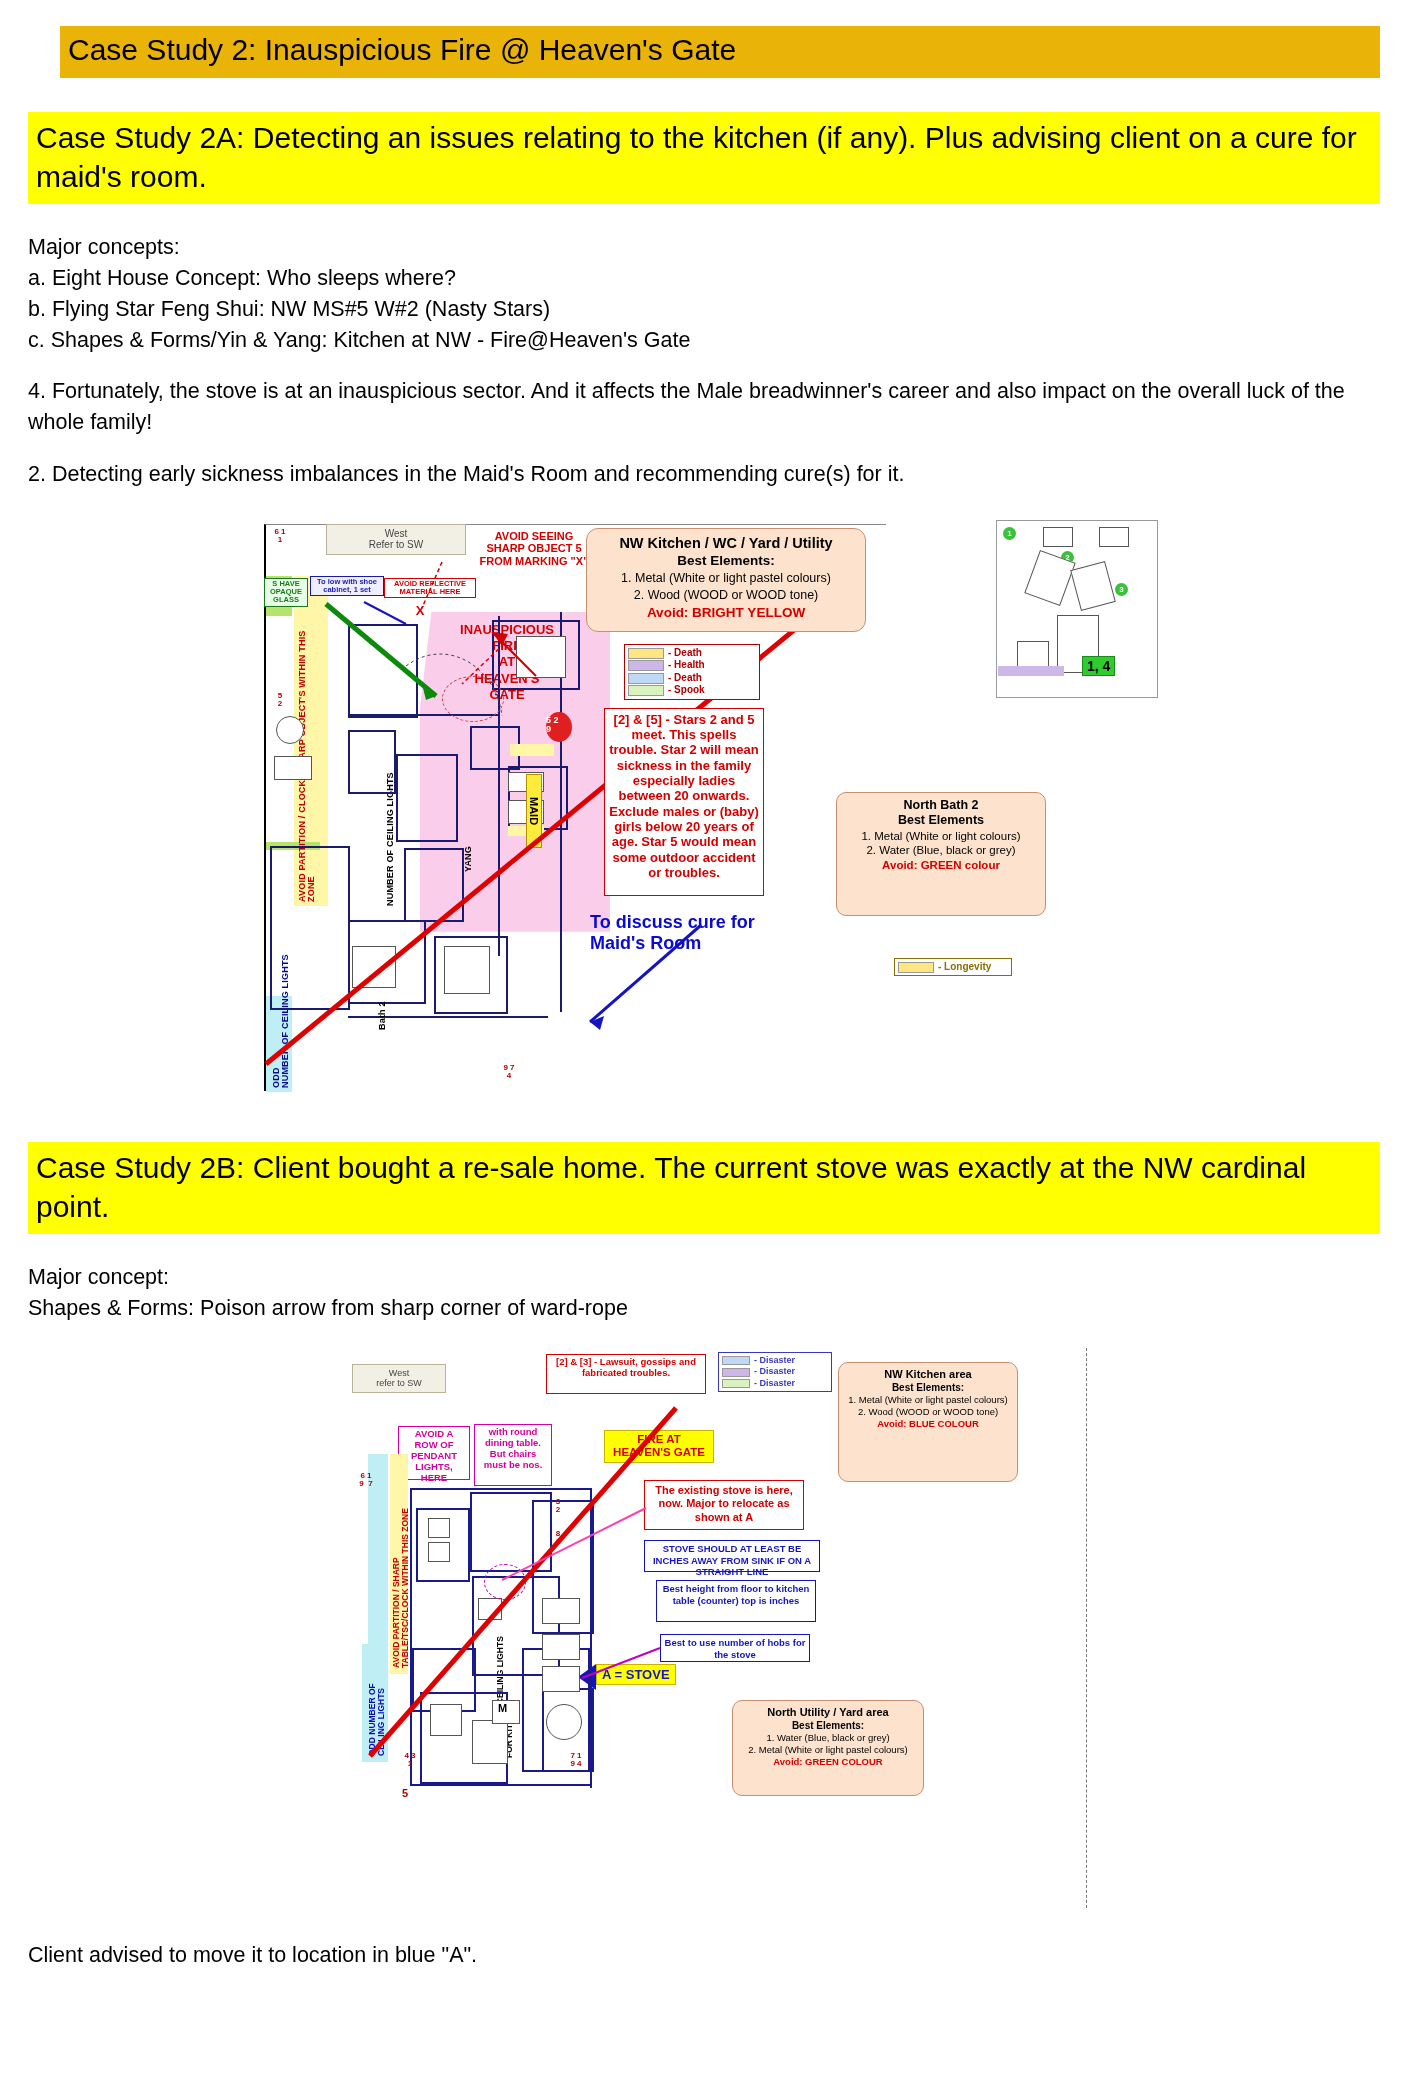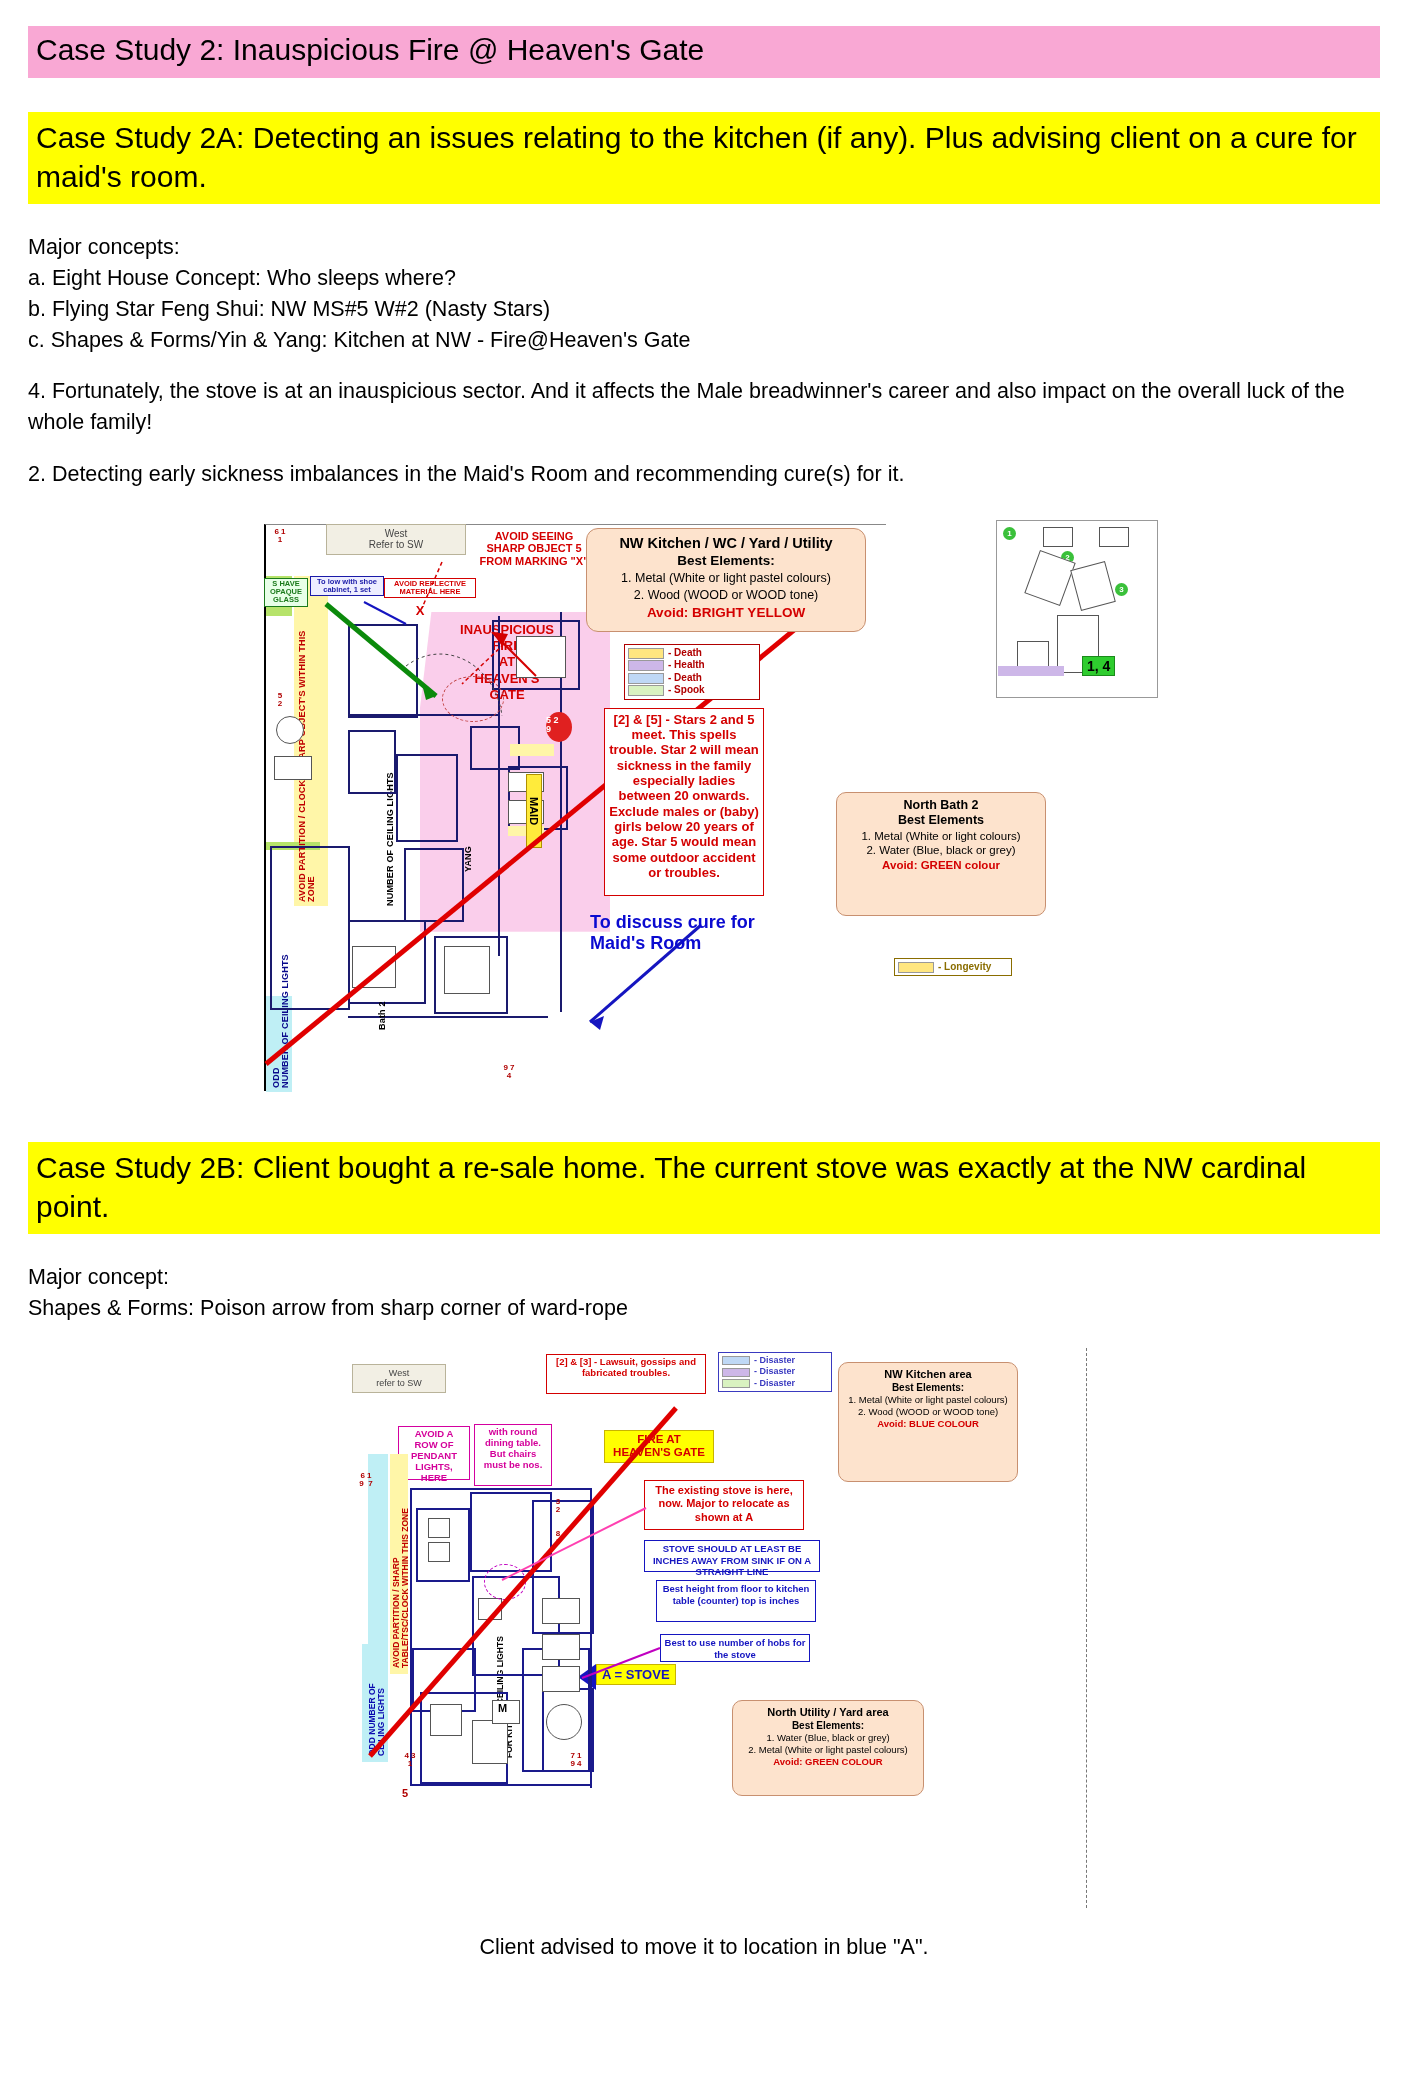--- a/index.html
+++ b/index.html
@@ -19,25 +19,26 @@
     background: #ffffff;
     overflow: hidden;
   }
   .content {
     position: absolute;
     left: 28px;
     top: 26px;
     width: 1352px;
   }
   .title-band {
-    background: #f9a8d4;
+    background: #eab308;
     padding: 6px 8px 9px 8px;
     font-size: 30px;
     line-height: 1.22;
     color: #000;
+    margin-left: 32px;
   }
   .hl-yellow {
     background: #ffff00;
     padding: 6px 8px 8px 8px;
     font-size: 30px;
     line-height: 1.30;
     color: #000;
   }
   .spacer-20 { height: 20px; }
   .spacer-28 { height: 28px; }
@@ -695,16 +696,16 @@
           <line x1="156" y1="232" x2="300" y2="160" stroke="#ff3fb0" stroke-width="2"></line>
           <line x1="236" y1="330" x2="314" y2="300" stroke="#c000c0" stroke-width="2"></line>
           <line x1="300" y1="96" x2="286" y2="112" stroke="#d40000" stroke-width="1.5"></line>
         </svg>
 
       </div>
     </div>
 
     <div class="spacer-20"></div>
 
-    <div class="body-text" style="margin-top:4px;text-align:center;">Client advised to move it to location in blue "A".</div>
+    <div class="body-text" style="margin-top:12px;">Client advised to move it to location in blue "A".</div>
 
   </div>
 </div>
 
 </body></html>

